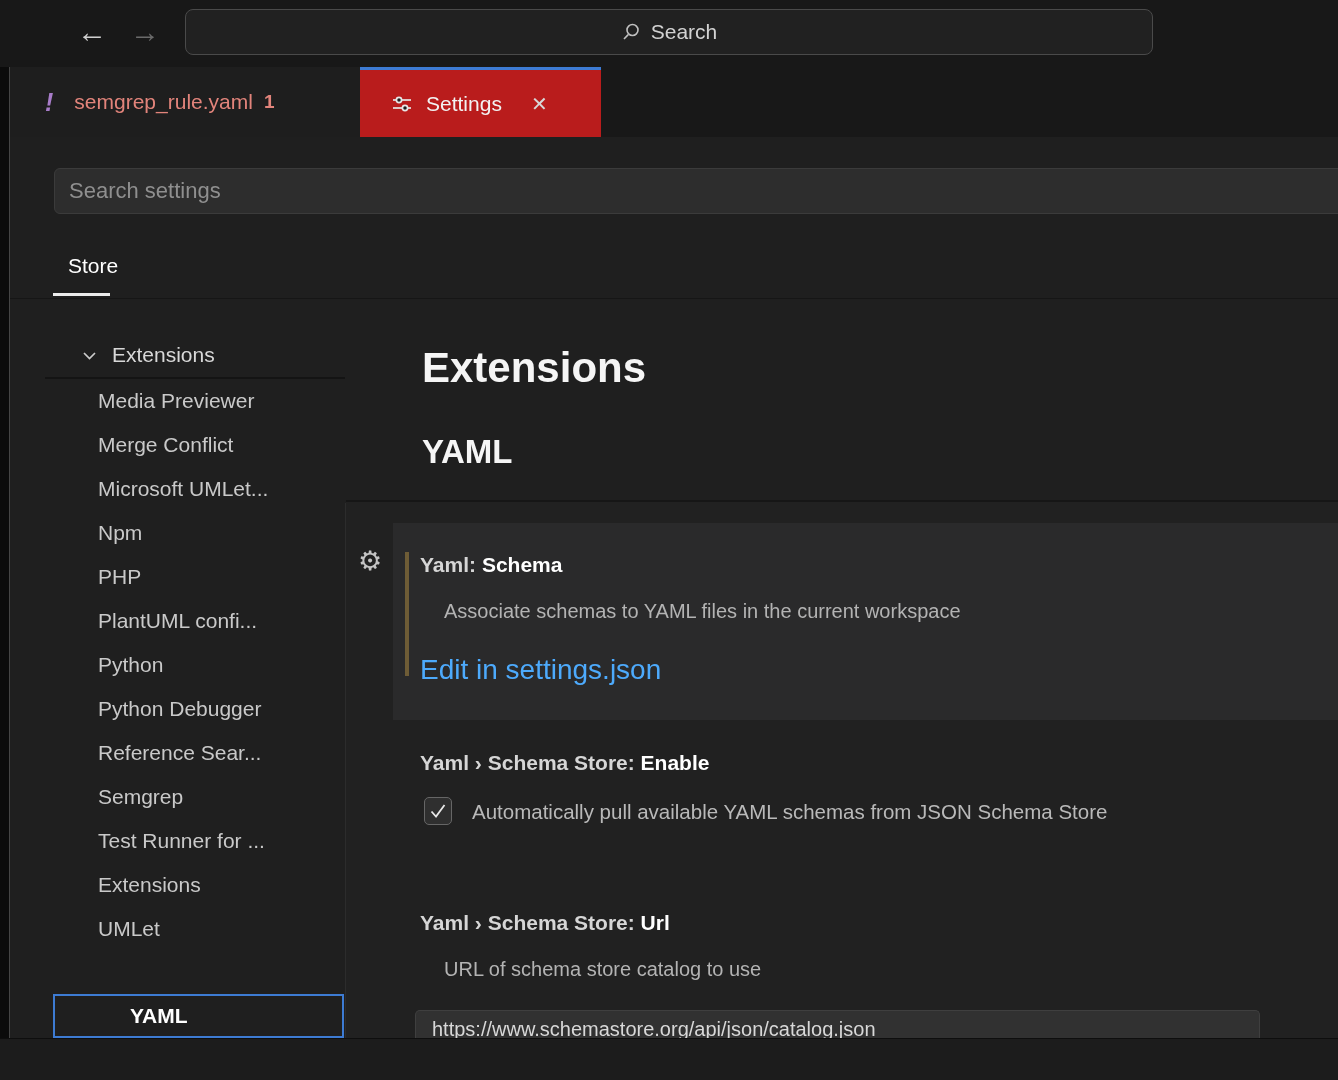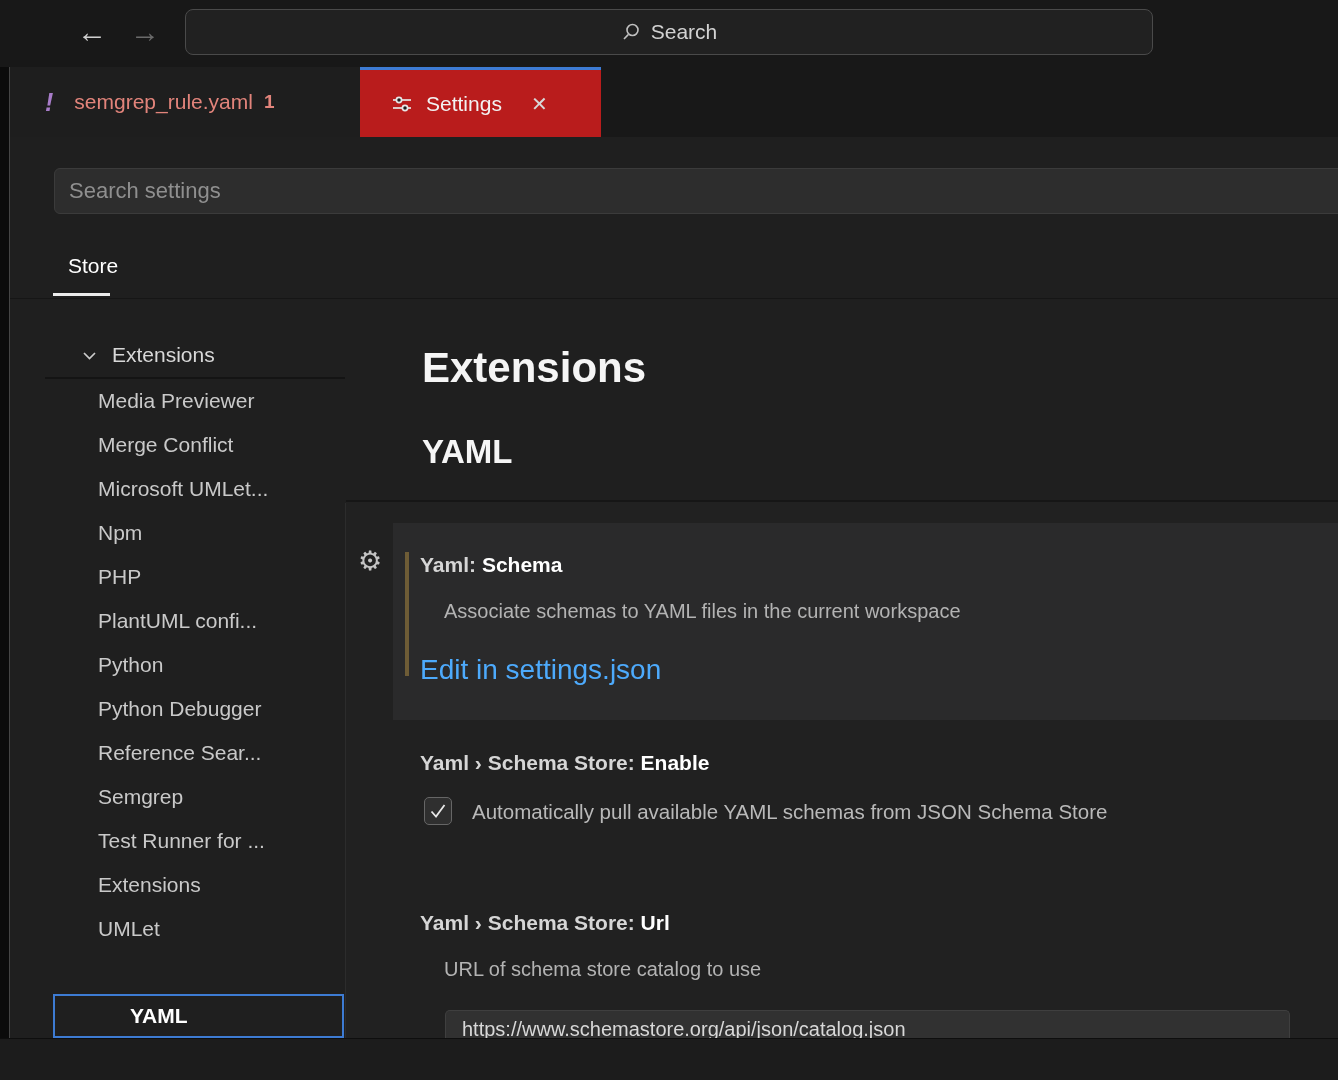--- a/index.html
+++ b/index.html
@@ -71,21 +71,21 @@
   .setting-desc{font-size:20px;color:#b3b3b3;white-space:nowrap;margin-left:24px;}
   .setting-link{font-size:28px;color:#4daafc;cursor:pointer;}
 
   .checkbox{left:424px;top:797px;width:28px;height:28px;background:#2f2f2f;
     border:1px solid #666666;border-radius:5px;box-sizing:border-box;
     display:flex;align-items:center;justify-content:center;}
   .check-label{left:472px;top:800px;font-size:20.5px;color:#b9b9b9;white-space:nowrap;}
 
   .url-input{left:415px;top:1010px;width:845px;height:28px;background:#313131;
     border:1px solid #3f3f3f;border-bottom:none;border-radius:5px 5px 0 0;
-    box-sizing:border-box;overflow:hidden;margin-left:30px;}
+    box-sizing:border-box;overflow:hidden;}
   .url-input .val{position:absolute;left:16px;top:7px;font-size:20px;color:#d8d8d8;
                   white-space:nowrap;}
 </style>
 </head>
 <body>
 
 <div class="abs titlebar">
   <span class="abs nav-arrow" style="left:77px">←</span>
   <span class="abs nav-arrow fwd" style="left:130px">→</span>
   <div class="abs tb-search">

